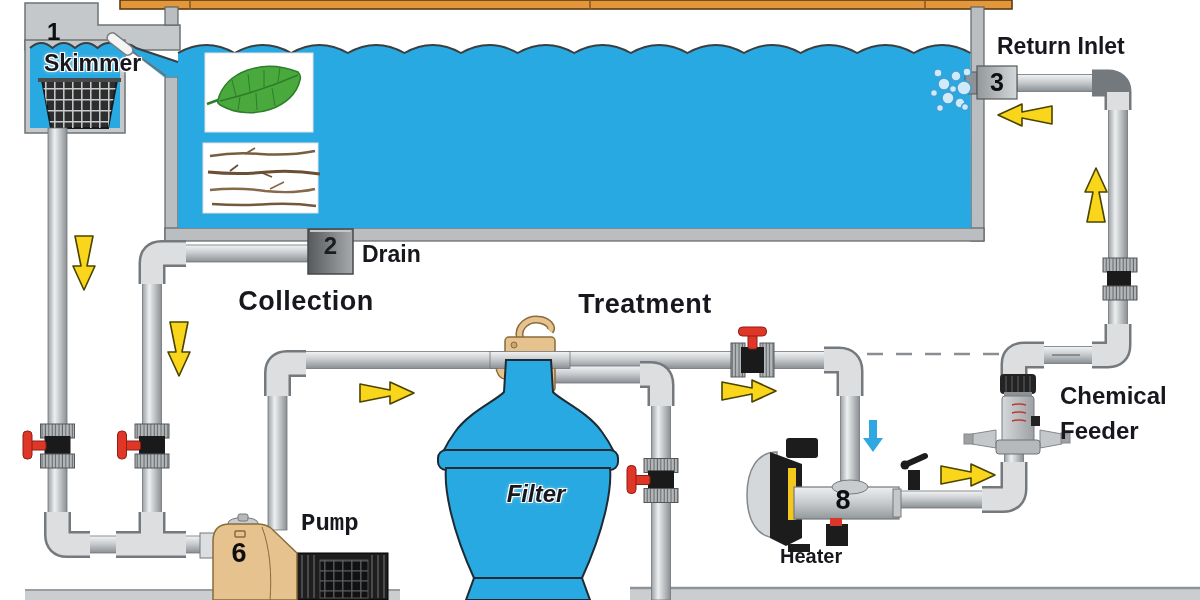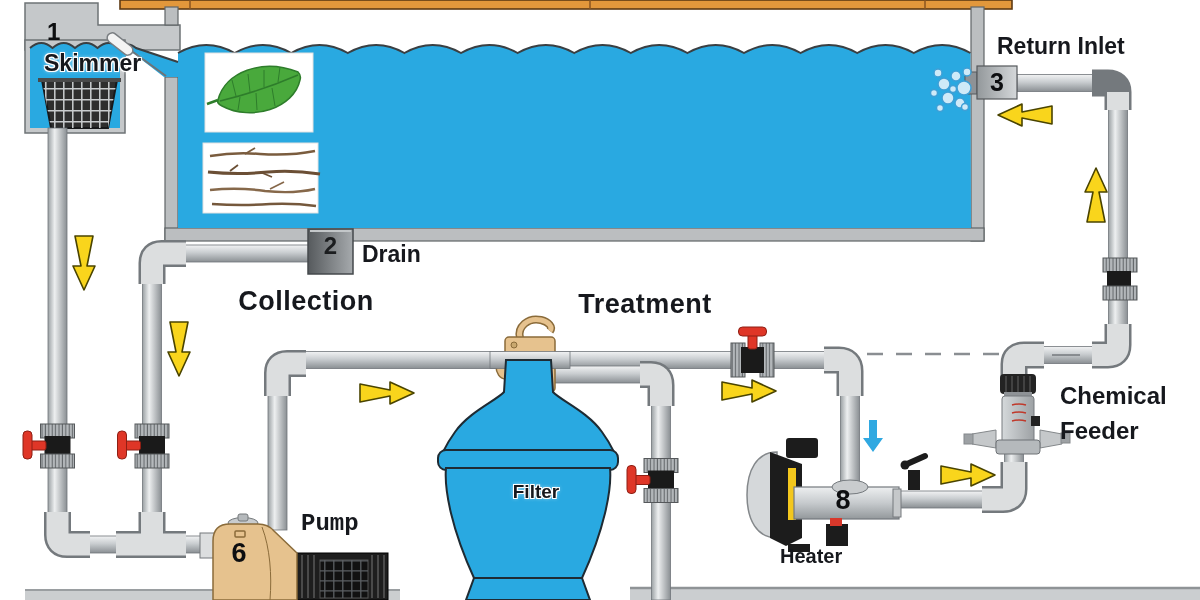--- a/index.html
+++ b/index.html
@@ -306,21 +306,21 @@
 
   <span class="lbl num ctr" style="left:308px;top:234px;width:45px;font-size:24px;color:#1b1d1f;">2</span>
   <span class="lbl complabel" style="left:362px;top:243px;">Drain</span>
 
   <span class="lbl heading ctr" style="left:206px;top:288px;width:200px;">Collection</span>
   <span class="lbl heading ctr" style="left:545px;top:291px;width:200px;">Treatment</span>
 
   <span class="lbl complabel" style="left:997px;top:35px;">Return Inlet</span>
   <span class="lbl num ctr" style="left:977px;top:70px;width:40px;font-size:25px;">3</span>
 
-  <span class="lbl complabel halo ctr" style="left:462px;top:482px;width:120px;font-size:19px;">Filter</span>
+  <span class="lbl complabel halo ctr" style="left:462px;top:482px;width:120px;font-size:24px;font-style:italic;">Filter</span>
 
   <span class="lbl complabel" style="left:301px;top:512px;font-size:24px;font-family:Liberation Mono, monospace;">Pump</span>
   <span class="lbl num ctr" style="left:226px;top:540px;width:26px;font-size:27px;">6</span>
 
   <span class="lbl complabel" style="left:780px;top:546px;font-size:20px;">Heater</span>
   <span class="lbl num ctr" style="left:830px;top:487px;width:26px;font-size:27px;">8</span>
 
   <span class="lbl complabel" style="left:1060px;top:384px;font-size:24px;">Chemical</span>
   <span class="lbl complabel" style="left:1060px;top:419px;font-size:24px;">Feeder</span>
 </div>

